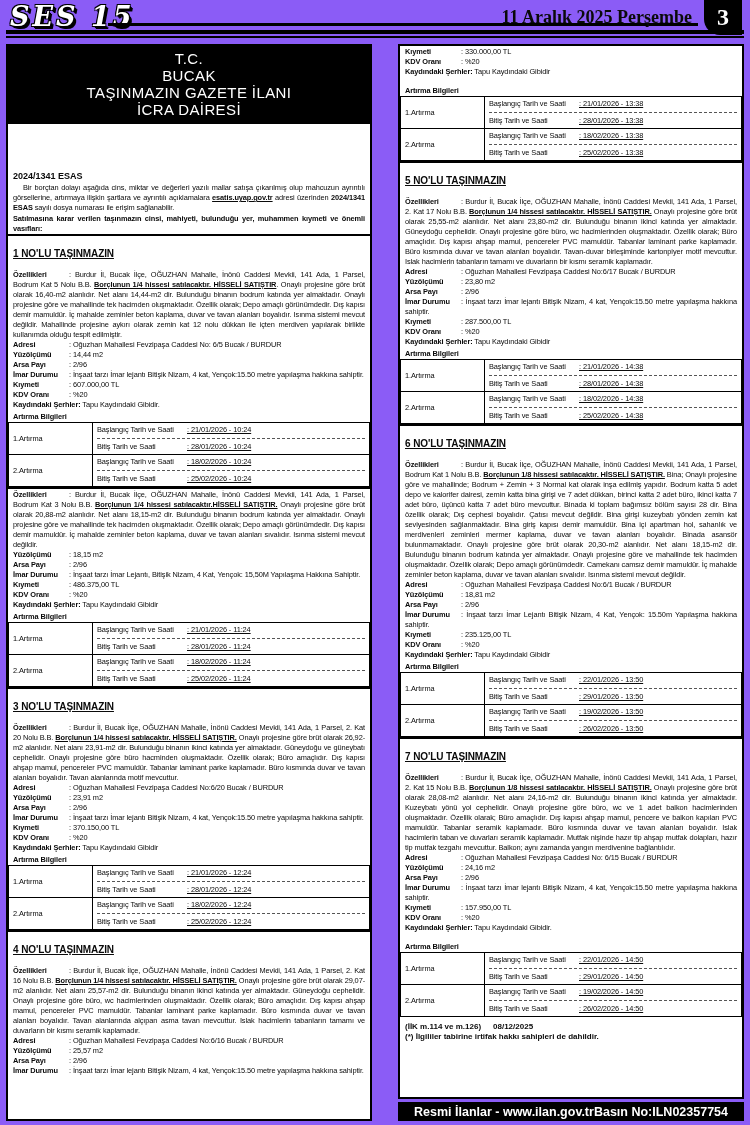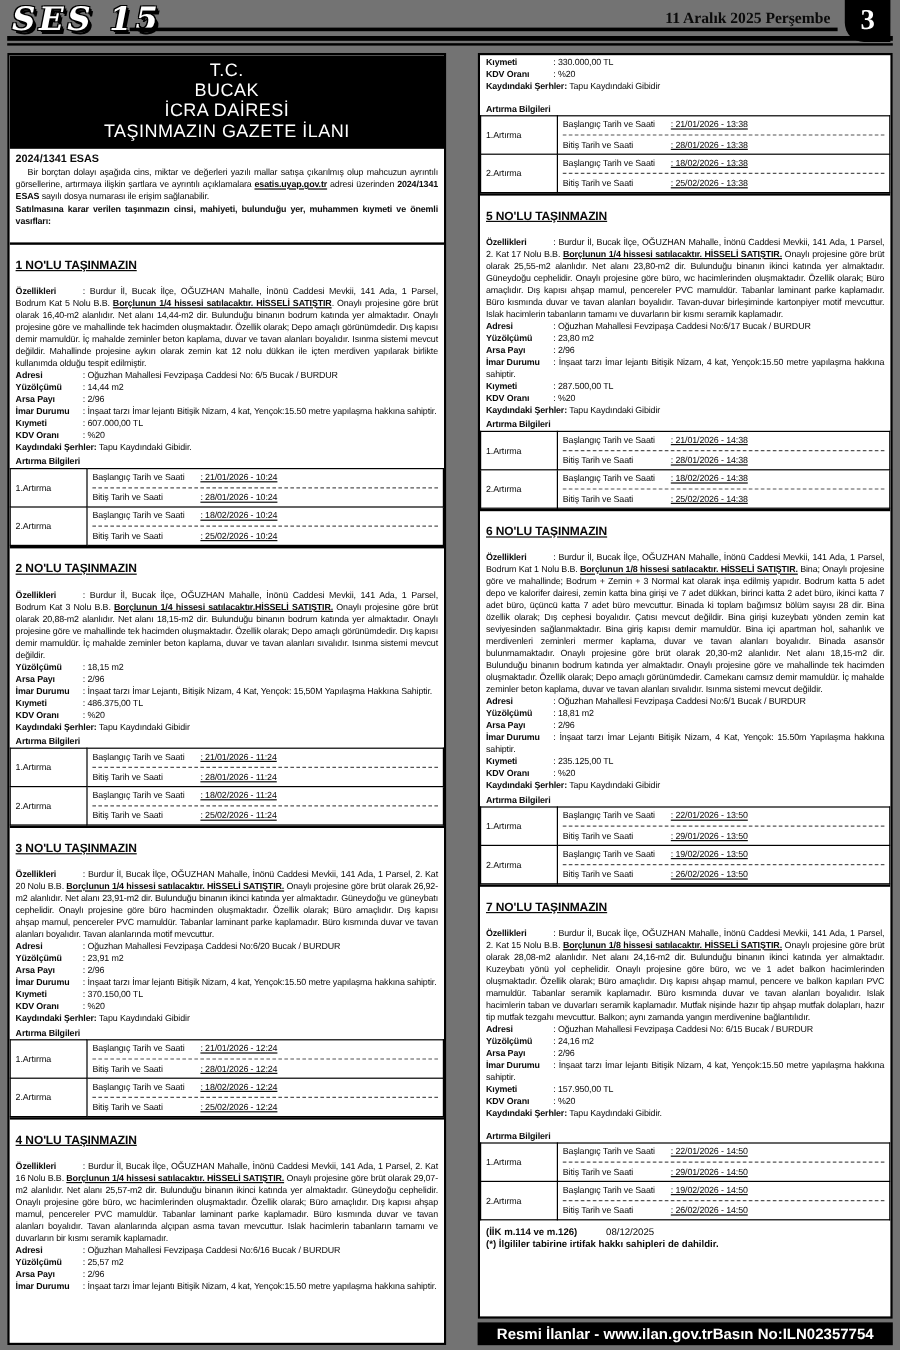--- a/index.html
+++ b/index.html
@@ -1,83 +1,83 @@
 <!DOCTYPE html>
 <html lang="tr"><head>
 <meta charset="utf-8">
 <style>
   * { box-sizing: border-box; }
   html,body { margin:0; padding:0; background:#d9d9d9; }
   .page {
-    width:750px; height:1125px; background:#737373; color:#0a0a0a;
+    width:750px; height:1125px; background:#8b5cf6; color:#0a0a0a;
     font-family:"Liberation Sans", sans-serif; position:relative;
     padding:0 6px; overflow:hidden;
   }
   
   .masthead { height:42px; position:relative; }
   .logo {
     position:absolute; left:4px; top:1px;
     font-family:"DejaVu Serif", serif; font-style:italic; font-weight:bold;
     font-size:27px; letter-spacing:3px; color:#fff;
     text-shadow:-1px -1px 0 #000, 1px -1px 0 #000, -1px 1px 0 #000,
                  1px 1px 0 #000, 2px 2px 0 #000, 3px 3px 0 #000;
   }
   .logo-rule { position:absolute; left:102px; top:23px; right:46px; height:3px; background:#000; }
   .head-date {
     position:absolute; right:52px; top:7px;
-    font-family:"Liberation Serif", serif; font-weight:bold; font-size:13px;
+    font-family:"Liberation Serif", serif; font-weight:bold; font-size:18px;
   }
   .pageno {
     position:absolute; right:2px; top:0; width:38px; height:35px; background:#000;
     color:#fff; font-family:"Liberation Serif", serif; font-weight:bold; font-size:24px;
     display:flex; align-items:center; justify-content:center;
     border-radius:0 0 0 16px; z-index:2;
   }
   .head-rule { position:absolute; left:0; right:0; top:30px; }
   .head-rule .r1 { height:4px; background:#000; margin-bottom:2px; }
   .head-rule .r2 { height:2px; background:#000; }
   
   .columns { display:flex; gap:5px; height:1077px; margin-top:2px; }
   .colL { width:366px; height:100%; }
   .colL .colbox { height:100%; }
   .colR { flex:1; height:100%; display:flex; flex-direction:column;padding-left:21px; }
   .colR .colbox { flex:1; margin-bottom:3px; }
   .colbox { border:2px solid #000; overflow:hidden; background:#fff; }
   
   .title-box { background:#000; color:#fff; text-align:center; padding:4px 2px 6px; }
   .title-box div { font-weight:normal; font-size:15px; line-height:17px; letter-spacing:.4px; }
-  .intro { padding:2px 5px 12px; }
+  .intro { padding:2px 5px 0;margin-top:44px; }
   .intro p { margin:0; }
   .case-no { font-weight:bold; font-size:9px; margin:1px 0 2px !important; }
   .ipara { font-size:7.4px; line-height:10px; text-align:justify; text-indent:10px; letter-spacing:-0.1px; }
   .subtitle { font-weight:bold; font-size:7.4px; line-height:10px; text-align:justify; margin-top:1px !important; letter-spacing:-0.1px; }
   .u { text-decoration:underline; }
   .bu { font-weight:bold; text-decoration:underline; }
   
   .prop-section { border-top:2px solid #000; padding:1px 5px 4px; }
   #props-right .prop-section:first-child { border-top:none; }
   .prop-section p { margin:0; }
   .phead { font-size:10px; font-weight:bold; text-decoration:underline; margin:11px 0 !important; letter-spacing:-0.1px; }
   .desc, .field { font-size:7.4px; line-height:10px; text-align:justify; letter-spacing:-0.1px; }
   .flabel { display:inline-block; width:56px; font-weight:bold; }
   .wlabel { font-weight:bold; }
   .atitle { font-size:7.4px; font-weight:bold; margin-top:2px !important; letter-spacing:-0.1px; }
   .cont .atitle { margin-top:9px !important; }
   
   table.auction { border-collapse:collapse; width:calc(100% + 10px); margin:1px -5px -4px -5px; }
   table.auction td { border:1.5px solid #000; font-size:7.4px; padding:2px 4px; letter-spacing:-0.1px; }
-  td.aname { width:64px; vertical-align:middle; }
+  td.aname { width:84px; vertical-align:middle; }
   .aline { line-height:10px; white-space:nowrap;text-decoration:underline; }
   .alabel { display:inline-block; width:90px; }
   .asep { border-top:1px dashed #555; margin:3px 0; }
   
   .footnote { padding:4px 5px 2px; font-size:8px; }
   .footnote p { margin:1px 0; }
   .law { font-weight:bold; }
-  .fdate { font-weight:normal; margin-left:24px; }
+  .fdate { font-weight:bold; margin-left:12px; }
   .fnote2 { font-weight:bold; }
   .bottom-bar {
     height:19px; background:#000; color:#fff; display:flex;
     justify-content:center; align-items:center; padding:0 7px;
     font-weight:bold; font-size:12.5px;
   }
 </style>
 </head>
 <body>
 
@@ -94,22 +94,22 @@
     </div>
   </header>
 
   <main class="columns">
 
     <section class="colL">
       <div class="colbox">
         <div class="title-box">
           <div>T.C.</div>
           <div>BUCAK</div>
+          <div>TAŞINMAZIN GAZETE İLANI</div>
           <div>İCRA DAİRESİ</div>
-          <div>TAŞINMAZIN GAZETE İLANI</div>
         </div>
         <div class="intro">
           <p class="case-no">2024/1341 ESAS</p>
           <p class="ipara"><span>Bir borçtan dolayı aşağıda cins, miktar ve değerleri yazılı mallar satışa çıkarılmış olup mahcuzun ayrıntılı görsellerine, artırmaya ilişkin şartlara ve ayrıntılı açıklamalara </span><b class="u">esatis.uyap.gov.tr</b><span> adresi üzerinden </span><b>2024/1341 ESAS</b><span> sayılı dosya numarası ile erişim sağlanabilir.</span></p>
           <p class="subtitle">Satılmasına karar verilen taşınmazın cinsi, mahiyeti, bulunduğu yer, muhammen kıymeti ve önemli vasıfları:</p>
         </div>
         <div id="props-left">
             <div class="prop-section">
               <p class="phead">1 NO'LU TAŞINMAZIN</p>
               <p class="desc"><b class="flabel">Özellikleri</b><span>: Burdur İl, Bucak İlçe, OĞUZHAN Mahalle, İnönü Caddesi Mevkii, 141 Ada, 1 Parsel, Bodrum Kat 5 Nolu B.B. </span><b class="bu">Borçlunun 1/4 hissesi satılacaktır. HİSSELİ SATIŞTIR</b><span>. Onaylı projesine göre brüt olarak 16,40-m2 alanlıdır. Net alanı 14,44-m2 dir. Bulunduğu binanın bodrum katında yer almaktadır. Onaylı projesine göre ve mahallinde tek hacimden oluşmaktadır. Özellik olarak; Depo amaçlı görünümdedir. Dış kapısı demir mamuldür. İç mahalde zeminler beton kaplama, duvar ve tavan alanları boyalıdır. Isınma sistemi mevcut değildir. Mahallinde projesine aykırı olarak zemin kat 12 nolu dükkan ile içten merdiven yapılarak birlikte kullanımda olduğu tespit edilmiştir.</span></p>
@@ -136,21 +136,20 @@
                     <td class="adates">
                       <div class="aline"><span class="alabel">Başlangıç Tarih ve Saati</span><span>: 18/02/2026 - 10:24</span></div>
                       <div class="asep"></div>
                       <div class="aline"><span class="alabel">Bitiş Tarih ve Saati</span><span>: 25/02/2026 - 10:24</span></div>
                     </td>
                   </tr>
                 </tbody>
               </table>
             </div>
             <div class="prop-section">
-              <p class="phead">2 NO'LU TAŞINMAZIN</p>
               <p class="desc"><b class="flabel">Özellikleri</b><span>: Burdur İl, Bucak İlçe, OĞUZHAN Mahalle, İnönü Caddesi Mevkii, 141 Ada, 1 Parsel, Bodrum Kat 3 Nolu B.B. </span><b class="bu">Borçlunun 1/4 hissesi satılacaktır.HİSSELİ SATIŞTIR.</b><span> Onaylı projesine göre brüt olarak 20,88-m2 alanlıdır. Net alanı 18,15-m2 dir. Bulunduğu binanın bodrum katında yer almaktadır. Onaylı projesine göre ve mahallinde tek hacimden oluşmaktadır. Özellik olarak; Depo amaçlı görünümdedir. Dış kapısı demir mamuldür. İç mahalde zeminler beton kaplama, duvar ve tavan alanları sıvalıdır. Isınma sistemi mevcut değildir.</span></p>
               <p class="field"><b class="flabel">Yüzölçümü</b><span>: 18,15 m2</span></p>
               <p class="field"><b class="flabel">Arsa Payı</b><span>: 2/96</span></p>
               <p class="field"><b class="flabel">İmar Durumu</b><span>: İnşaat tarzı İmar Lejantı, Bitişik Nizam, 4 Kat, Yençok: 15,50M Yapılaşma Hakkına Sahiptir.</span></p>
               <p class="field"><b class="flabel">Kıymeti</b><span>: 486.375,00 TL</span></p>
               <p class="field"><b class="flabel">KDV Oranı</b><span>: %20</span></p>
               <p class="field"><b class="wlabel">Kaydındaki Şerhler:</b><span> Tapu Kaydındaki Gibidir</span></p>
               <p class="atitle">Artırma Bilgileri</p>
               <table class="auction">
                 <tbody>

